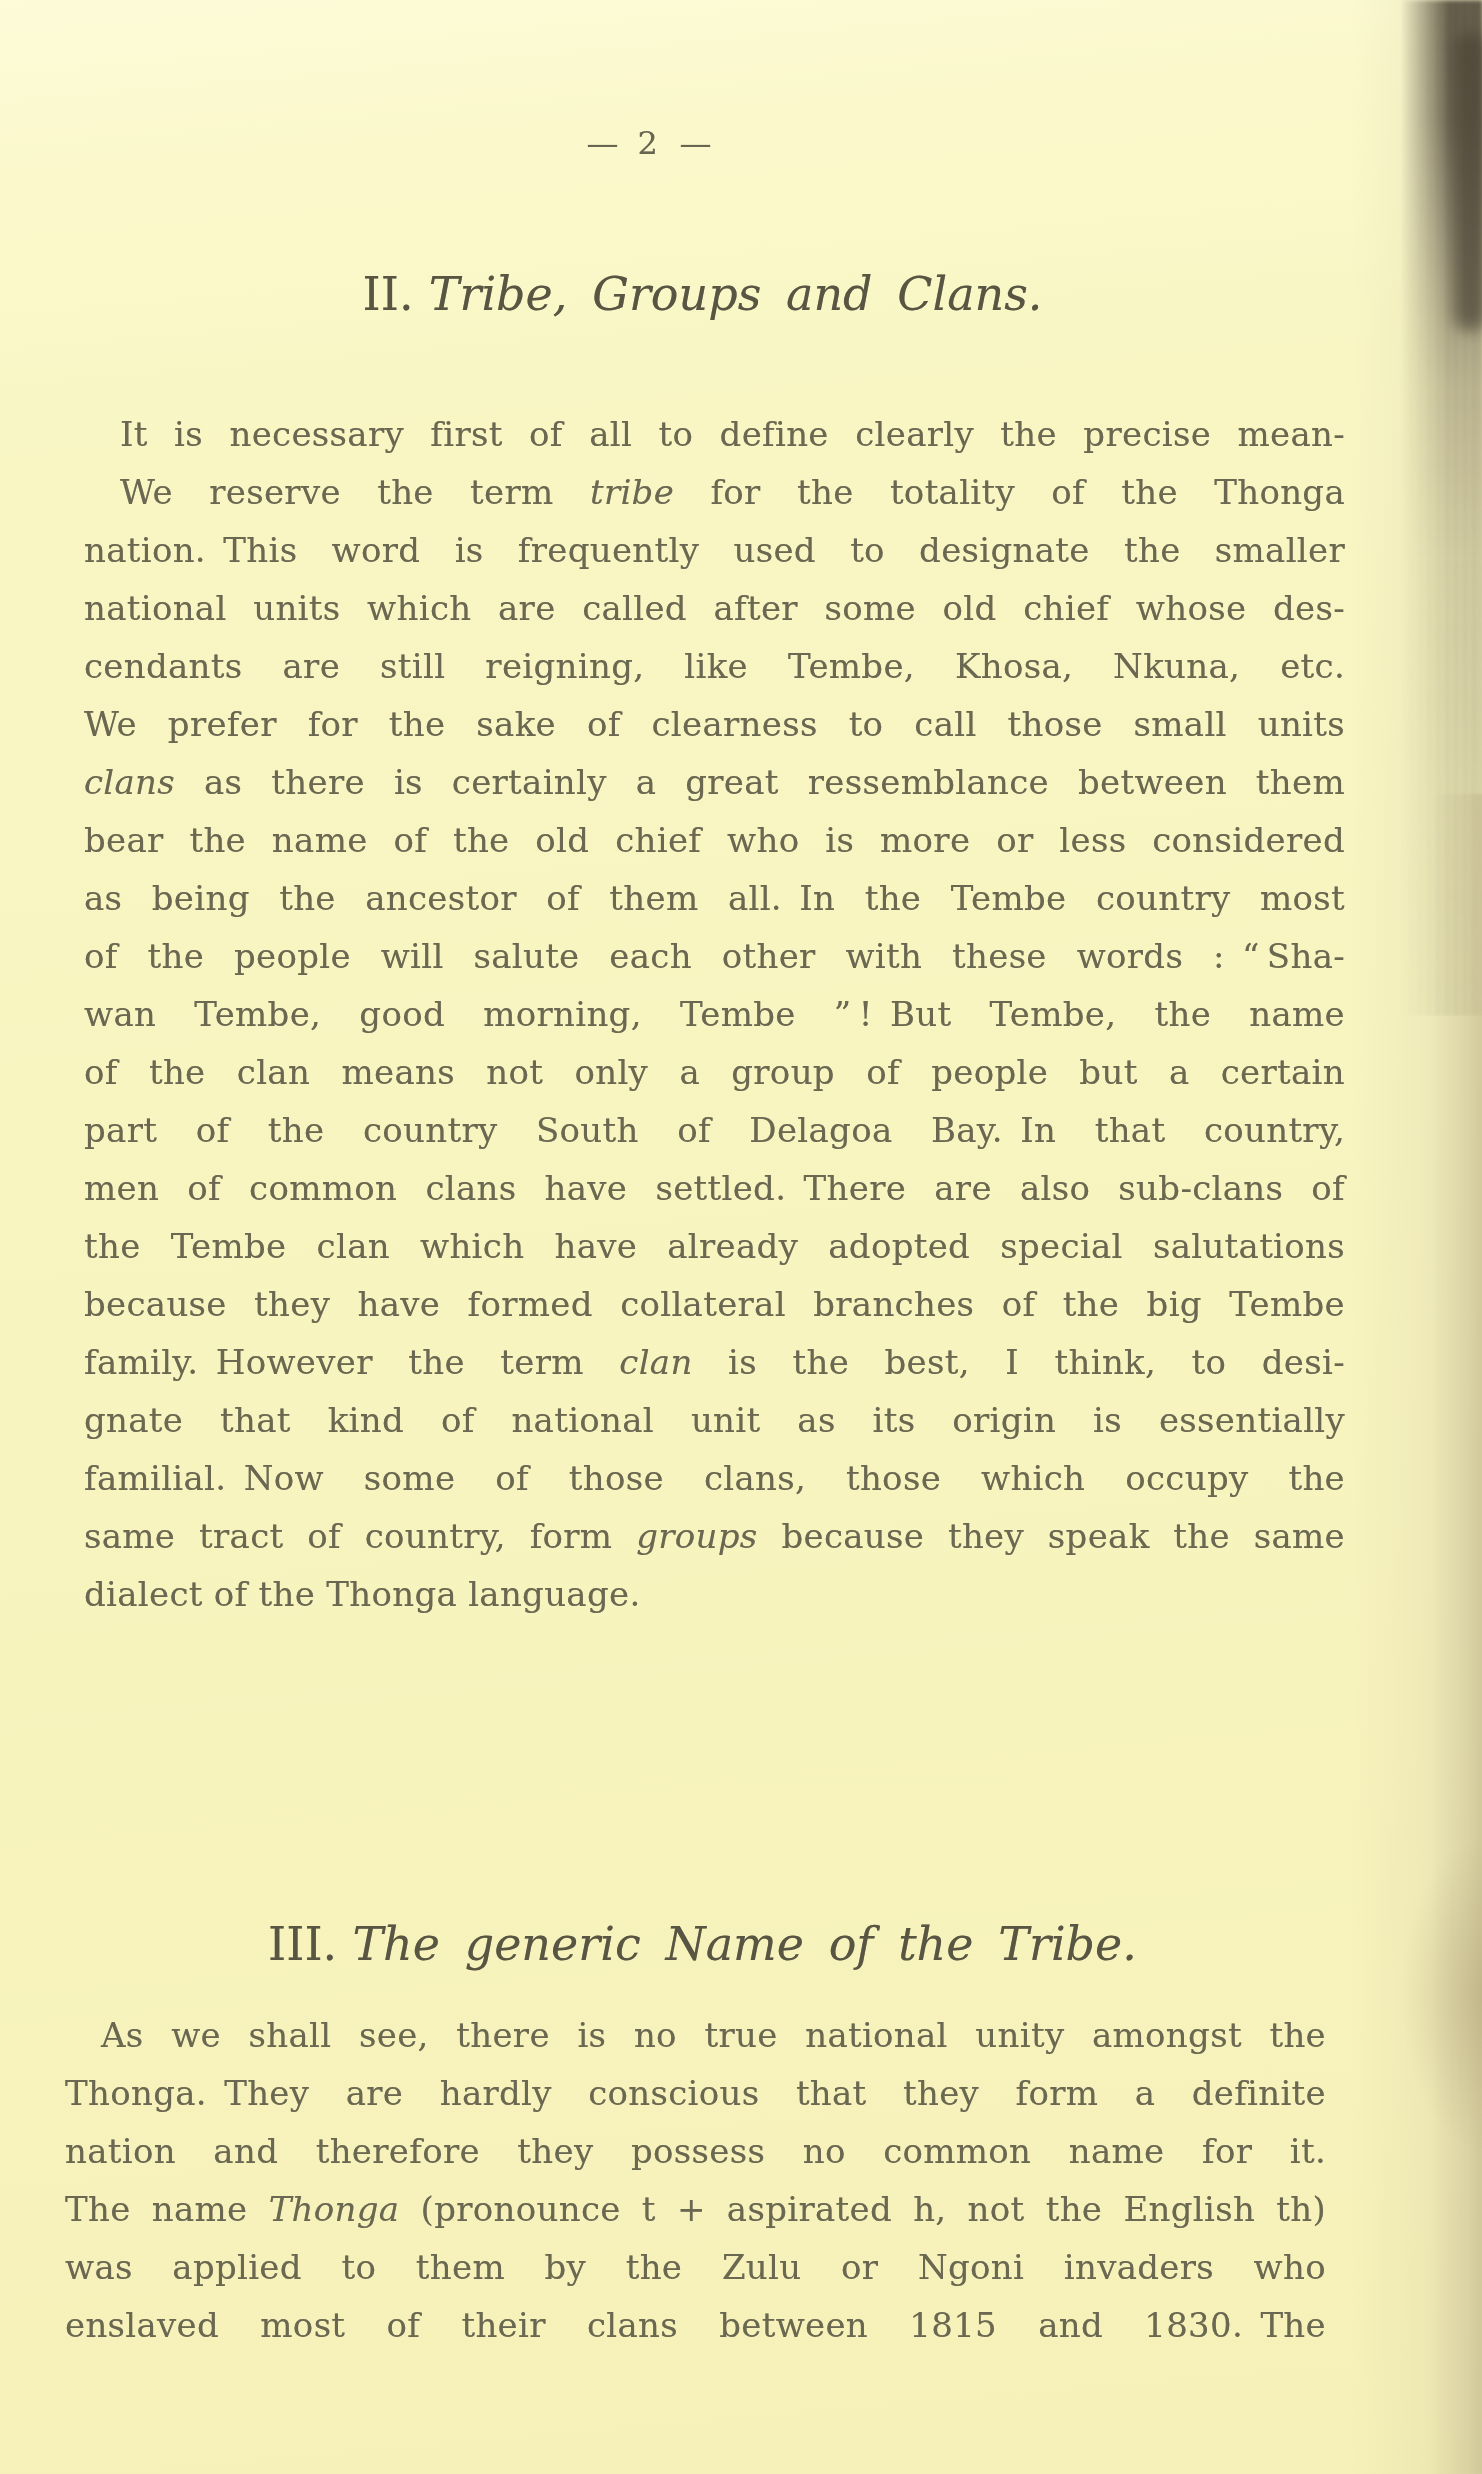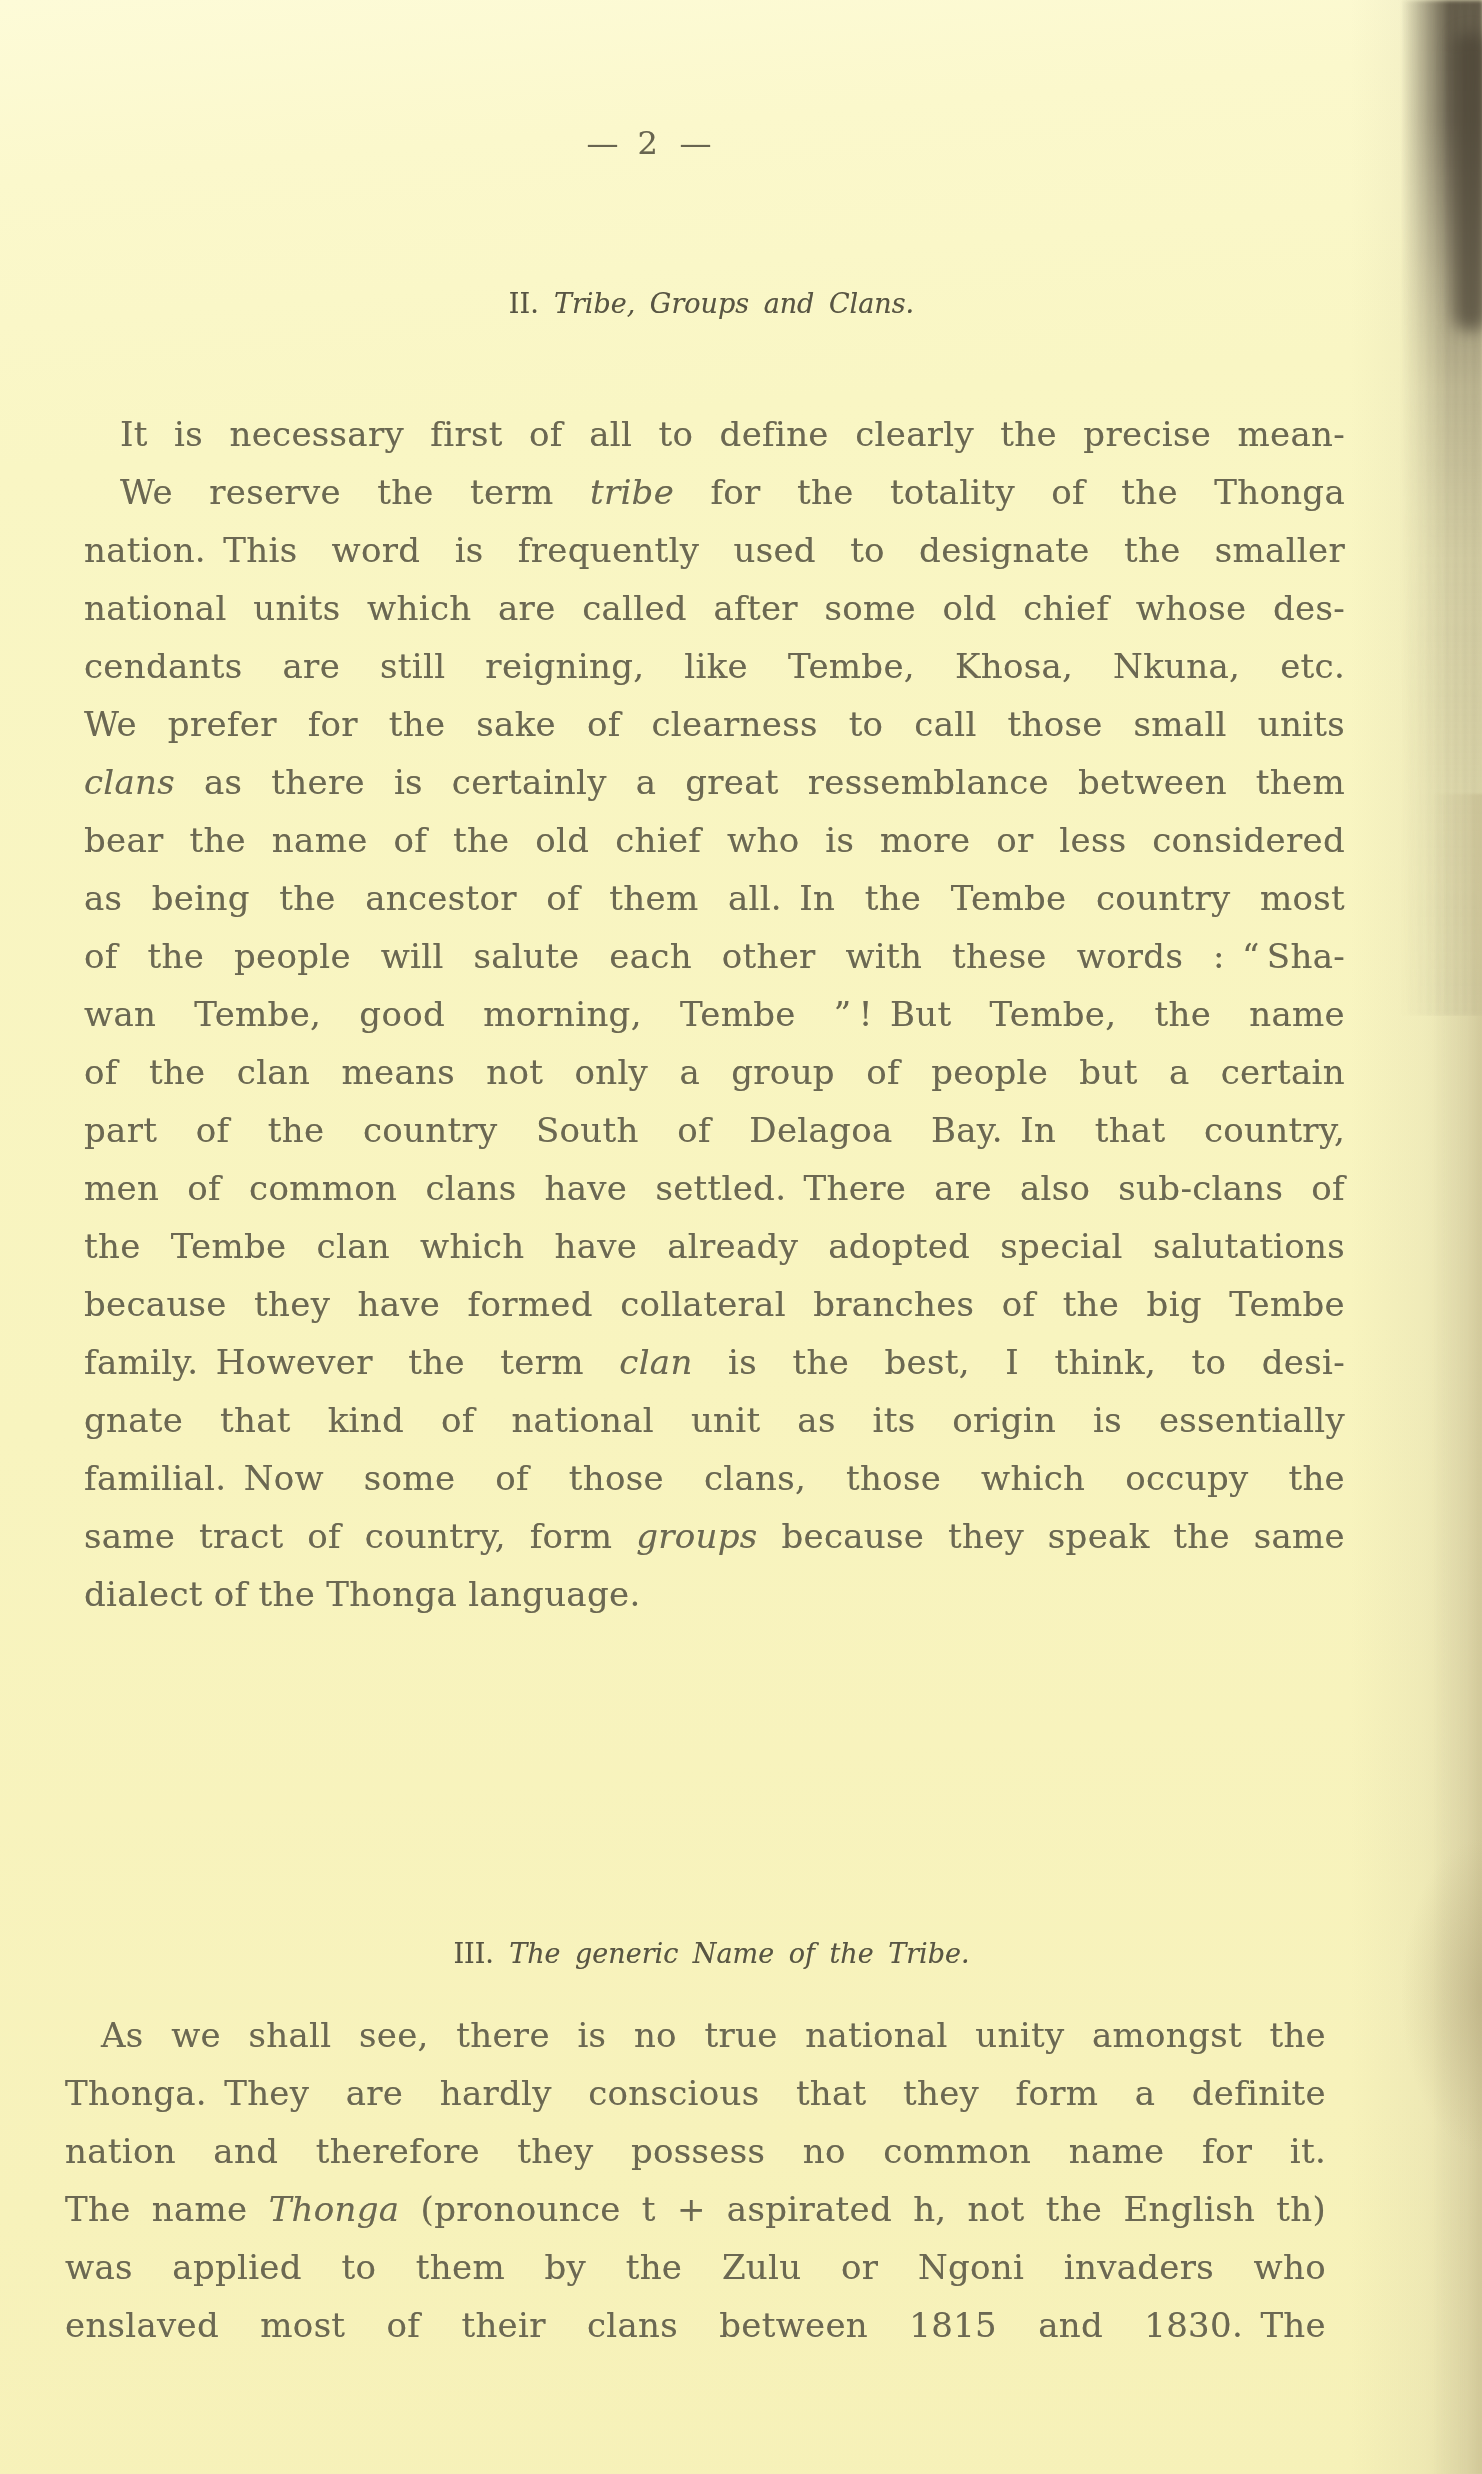--- a/index.html
+++ b/index.html
@@ -63,24 +63,24 @@
     font-size: 32px; line-height: 38px;
     color: #686550;
     text-shadow: 0 0 0.6px rgba(104,101,80,0.5);
   }
   .page-head .dash { margin: 0 19px; }
   .page-head .num { letter-spacing: 2.5px; }
 
   
   .sec-h {
     position: absolute; left: 65px; width: 1261px;
-    margin: 16px;
+    margin: 7px;
     text-align: center;
     font-weight: normal;
-    font-size: 27px; line-height: 47px;
+    font-size: 46px; line-height: 47px;
     color: #585543;
     word-spacing: 0.22em;
     text-shadow: 0 0 0.6px rgba(88,85,67,0.45);
   }
   .sec-h .num { font-style: normal; margin-right: 15.2px; }
   .sec-h .ttl { font-style: italic; }
   .sec-h-2 { top: 264px; }
   .sec-h-3 { top: 1914px; }
 
   

